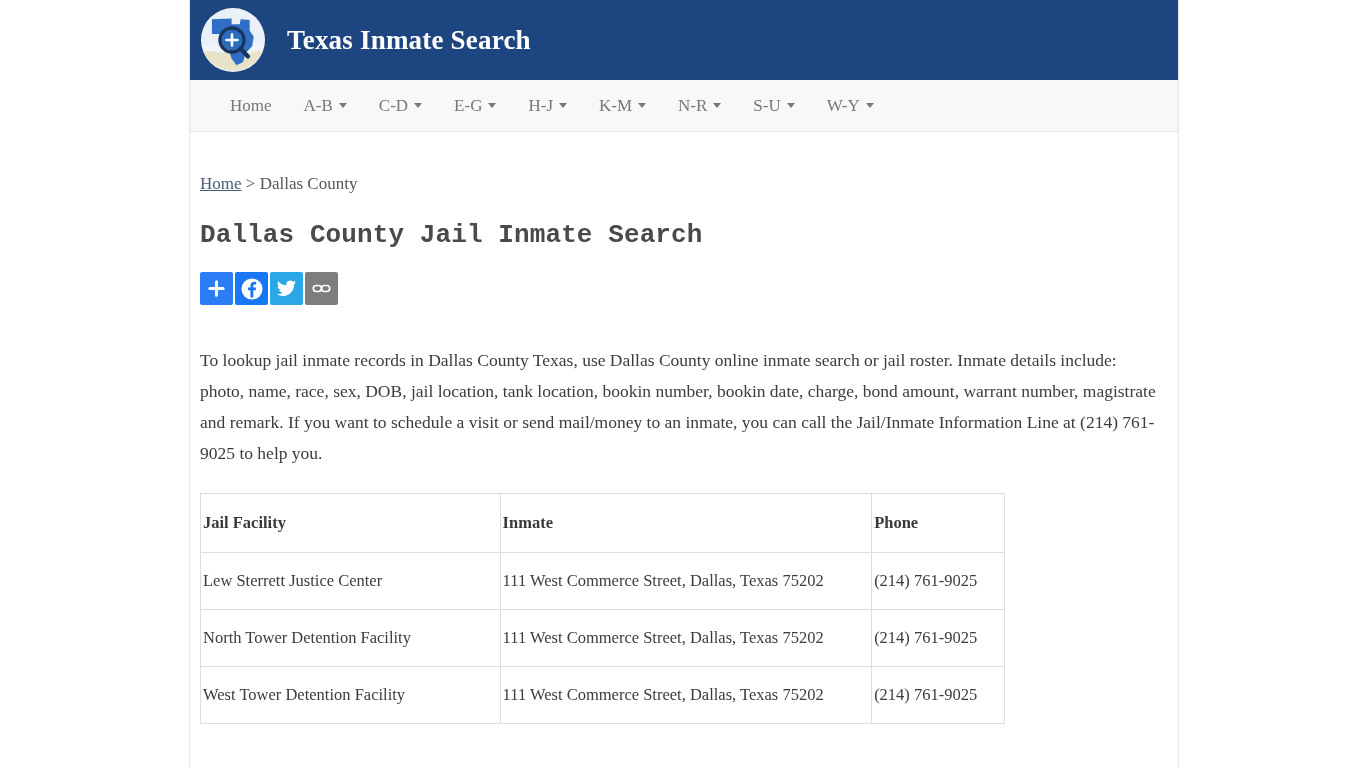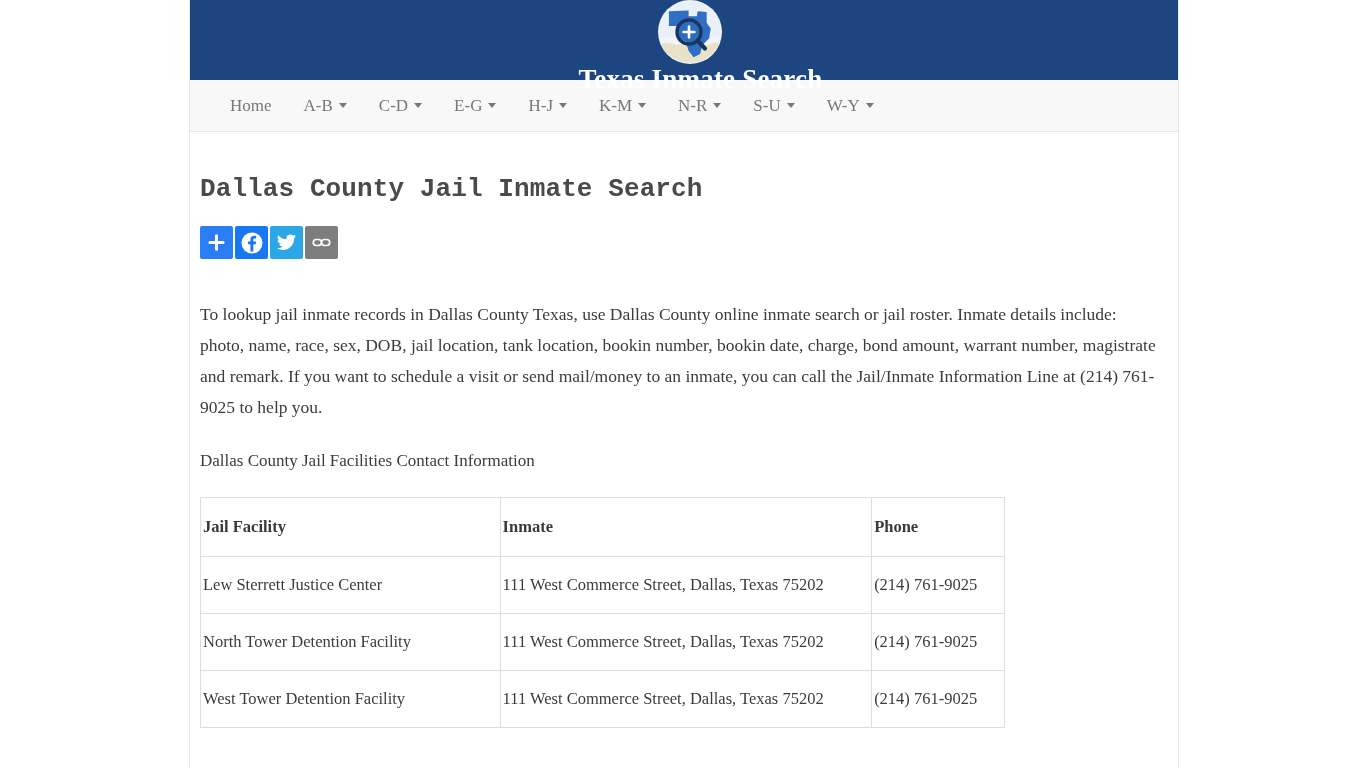--- a/index.html
+++ b/index.html
@@ -30,21 +30,20 @@
     border-right: 1px solid #e7e7e7;
   }
 
   
   .site-header {
     height: 80px;
     background: #1d4580;
     display: flex;
     align-items: center;
     padding-left: 11px;
-    flex-direction: column;
   }
   .logo {
     width: 64px; height: 64px;
     border-radius: 50%;
     background: #eef2f7;
     position: relative;
     overflow: hidden;
     flex: 0 0 auto;
   }
   .logo svg { display: block; }
@@ -229,20 +228,25 @@
         <span class="caret"></span>
       </a>
       <a class="nav-item">
         <span>W-Y</span>
         <span class="caret"></span>
       </a>
     </div>
 
     <div class="content">
 
+      <div class="breadcrumb">
+        <a>Home</a>
+        <span class="sep">&gt;</span>
+        <span>Dallas County</span>
+      </div>
 
       <h1 class="page-title">Dallas County Jail Inmate Search</h1>
 
       <div class="share-row">
         <div class="share-btn share-addthis">
           <svg width="19" height="19" viewBox="0 0 20 20" aria-hidden="true">
             <path d="M10 3 v14 M3 10 h14" stroke="#ffffff" stroke-width="3.2" stroke-linecap="round"></path>
           </svg>
         </div>
         <div class="share-btn share-facebook">
@@ -261,21 +265,20 @@
             <g fill="none" stroke="#ffffff" stroke-width="1.9" stroke-linecap="round">
               <rect x="2.6" y="8.6" width="9.4" height="6.8" rx="3.4"></rect>
               <rect x="12" y="8.6" width="9.4" height="6.8" rx="3.4"></rect>
             </g>
           </svg>
         </div>
       </div>
 
       <p class="body-text">To lookup jail inmate records in Dallas County Texas, use Dallas County online inmate search or jail roster. Inmate details include: photo, name, race, sex, DOB, jail location, tank location, bookin number, bookin date, charge, bond amount, warrant number, magistrate and remark. If you want to schedule a visit or send mail/money to an inmate, you can call the Jail/Inmate Information Line at (214) 761-9025 to help you.</p>
 
-      <p class="sub-text">Dallas County Jail Facilities Contact Information</p>
 
       <table class="facilities">
         <thead>
           <tr>
             <th class="col-fac">Jail Facility</th>
             <th class="col-addr">Inmate</th>
             <th class="col-phone">Phone</th>
           </tr>
         </thead>
         <tbody>

